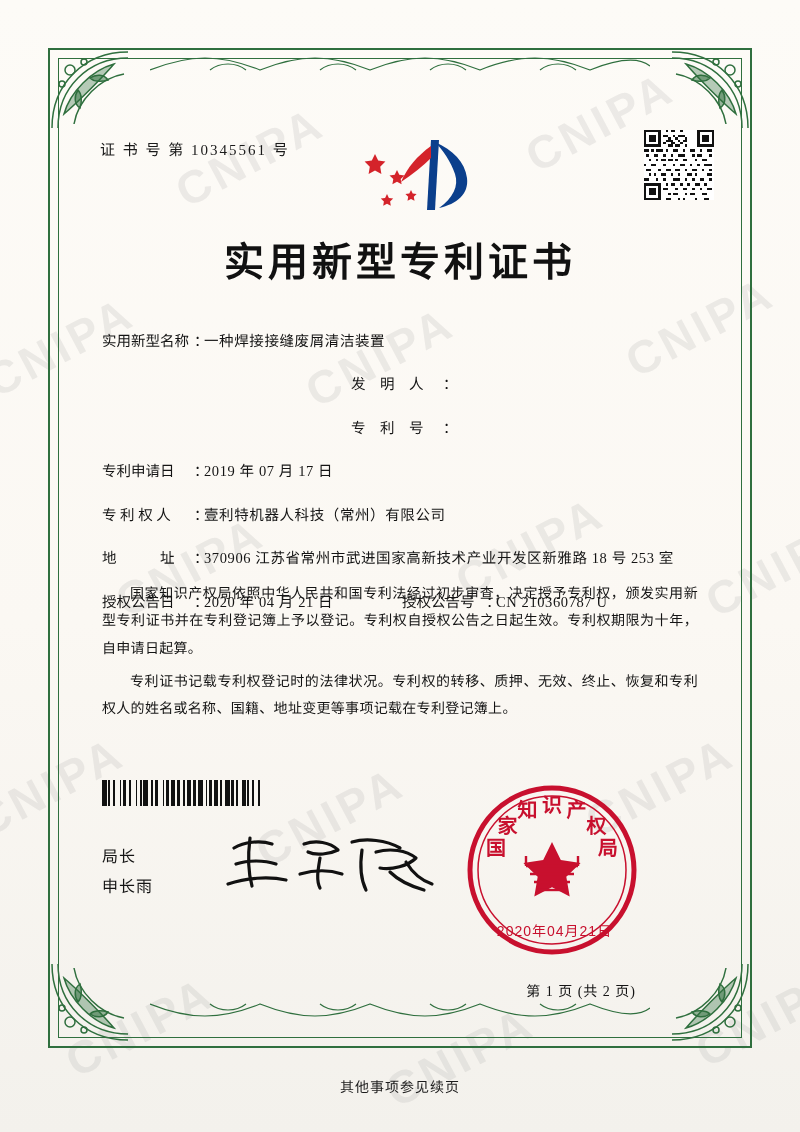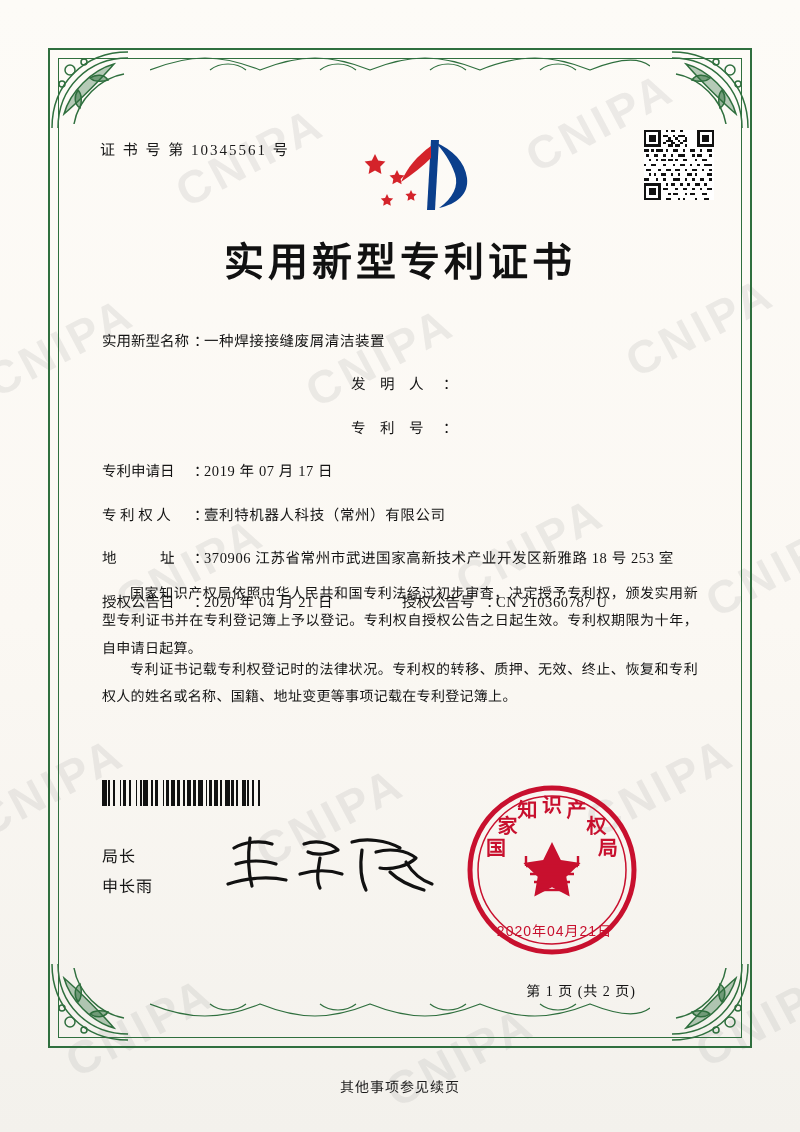--- a/index.html
+++ b/index.html
@@ -170,21 +170,21 @@
     left: 22px;
     width: 596px;
     font-size: 14px;
     line-height: 1.95;
     text-align: justify;
     text-indent: 2em;
     color: #141414;
     letter-spacing: 0.3px;
   }
   .para-1 { top: 500px; }
-  .para-2 { top: 576px; }
+  .para-2 { top: 588px; }
 
   
   .barcode {
     position: absolute;
     left: 22px; top: 700px;
     width: 218px; height: 26px;
     display: flex;
     align-items: stretch;
     overflow: hidden;
   }

